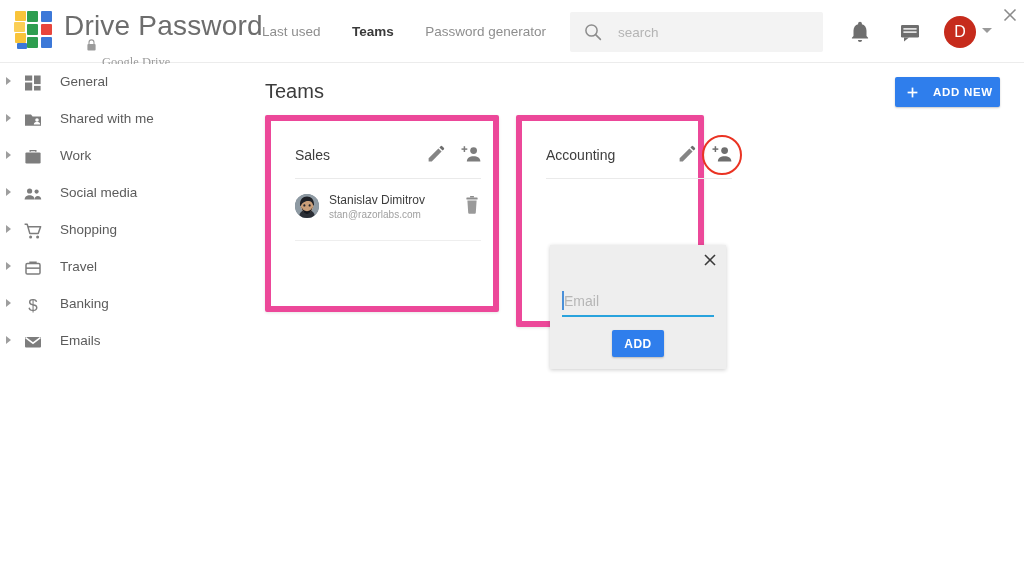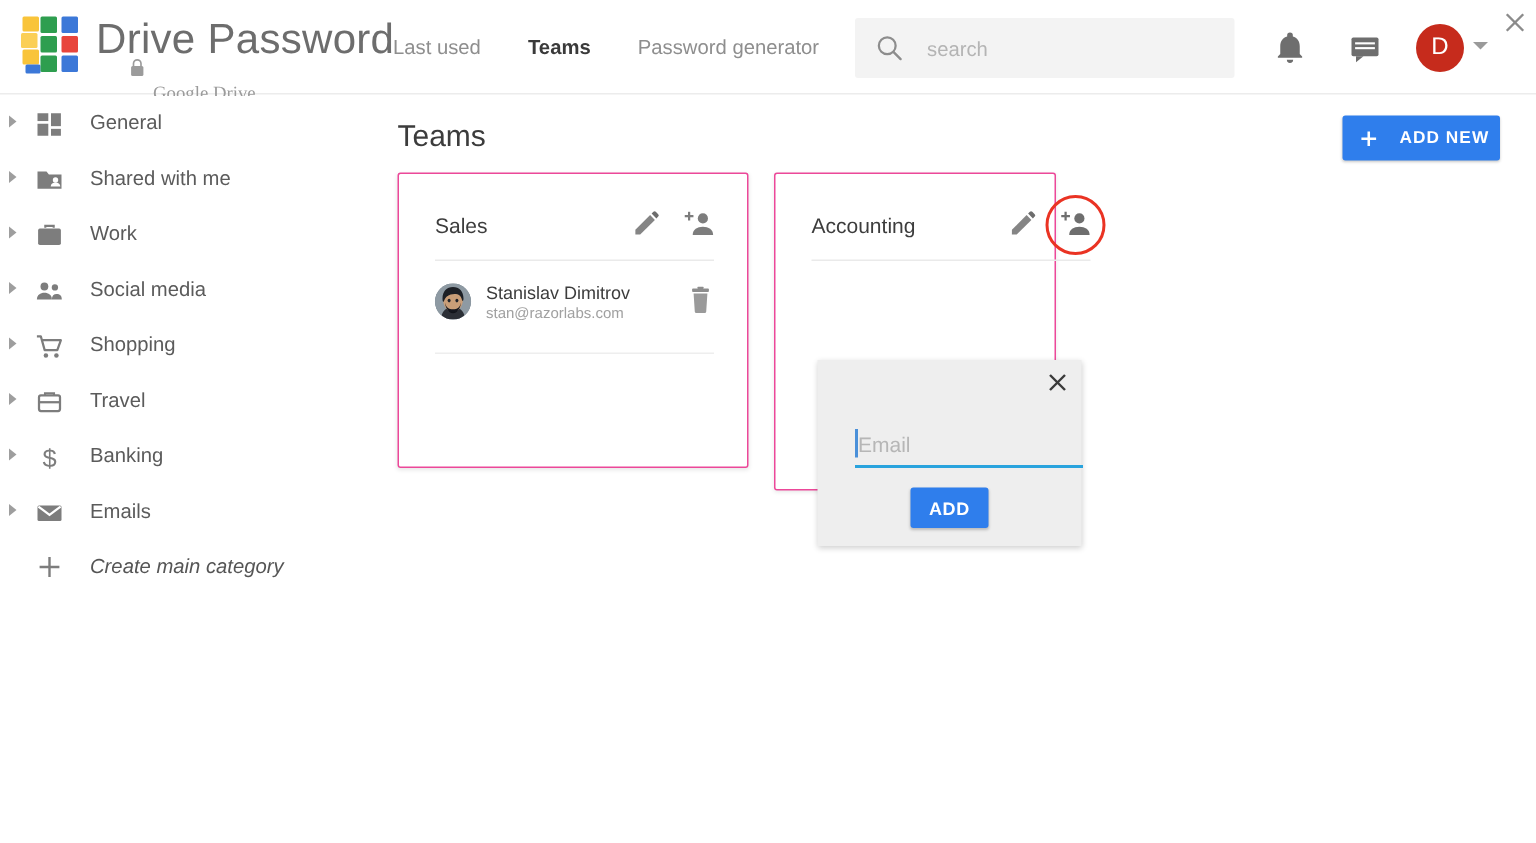--- a/index.html
+++ b/index.html
@@ -102,21 +102,21 @@
     font-family: "Liberation Sans", sans-serif;
   }
   .add-new-plus {
     position: absolute; left: 659px; top: 23px; width: 11px; height: 11px; pointer-events:none;
   }
   .add-new-label { position: absolute; left: 685px; top: 22px; font-size: 11.5px; font-weight: bold;
     color: #fff; letter-spacing: .7px; pointer-events: none; }
 
   .card {
     position: absolute; background: #fff;
-    border: 1px solid #ec4899; border-radius: 2px;
+    border: 6px solid #ec4899; border-radius: 2px;
     box-shadow: 0 1px 3px rgba(0,0,0,.10);
   }
   .card-sales { left: 17px; top: 51px; width: 234px; height: 197px; }
   .card-acct  { left: 268px; top: 51px; width: 188px; height: 212px; }
   .card-title { position: absolute; left: 24px; top: 26px; font-size: 14px; color: #3d3d3d; }
   .card-divider {
     position: absolute; left: 24px; top: 57px; width: 186px; height: 1px; background: #eaeaea;
   }
   .icon-edit { position: absolute; left: 156px; top: 24px; width: 18px; height: 18px; cursor: pointer; }
   .icon-addperson { position: absolute; left: 190px; top: 24px; width: 20px; height: 18px; cursor: pointer; }
@@ -138,21 +138,21 @@
     position: absolute; left: 180px; top: 14px; width: 40px; height: 40px;
     border: 2.5px solid #ea3323; border-radius: 50%; pointer-events: none;
   }
 
   
   .popup {
     position: absolute; left: 28px; top: 124px; width: 176px; height: 124px;
     background: #eeeeee; box-shadow: 0 1px 4px rgba(0,0,0,.20);
   }
   .popup-close { position: absolute; right: 9px; top: 8px; width: 14px; height: 14px; cursor: pointer; }
-  .popup-field { position: absolute; left: 25px; top: 46px; width: 152px; height: 26px; }
+  .popup-field { position: absolute; left: 12px; top: 46px; width: 152px; height: 26px; }
   .popup-caret {
     position: absolute; left: 0px; top: 0px; width: 1.5px; height: 19px; background: #4a90d9;
   }
   .popup-input {
     position: absolute; left: 2px; top: 0; width: 150px; height: 20px;
     border: none; background: transparent; outline: none;
     font-size: 14px; color: #555; font-family: "Liberation Sans", sans-serif;
   }
   .popup-input::placeholder { color: #b6b6b6; }
   .popup-underline {
@@ -331,29 +331,20 @@
       <span class="side-arrow"></span>
       <span class="side-icon">
         <svg viewBox="0 0 20 20" width="20" height="20">
           <rect x="2" y="5" width="16" height="10.4" rx="1" fill="#7d7d7d"></rect>
           <path d="M2.6 5.7 10 11.2l7.4-5.5" fill="none" stroke="#ffffff" stroke-width="1.5"></path>
         </svg>
       </span>
       <span class="side-label">Emails</span>
     </div>
 
-    <div class="side-item create">
-      <span class="plus-icon">
-        <svg viewBox="0 0 20 20" width="20" height="20">
-          <line x1="10" y1="3.4" x2="10" y2="16.6" stroke="#7d7d7d" stroke-width="1.6"></line>
-          <line x1="3.4" y1="10" x2="16.6" y2="10" stroke="#7d7d7d" stroke-width="1.6"></line>
-        </svg>
-      </span>
-      <span class="side-label">Create main category</span>
-    </div>
   </div>
 
   <div class="main">
 
     <div class="page-title">Teams</div>
 
     <button class="add-new-btn"></button>
     <span class="add-new-plus">
       <svg viewBox="0 0 11 11" width="11" height="11">
         <line x1="5.5" y1="0.6" x2="5.5" y2="10.4" stroke="#ffffff" stroke-width="1.7"></line>

